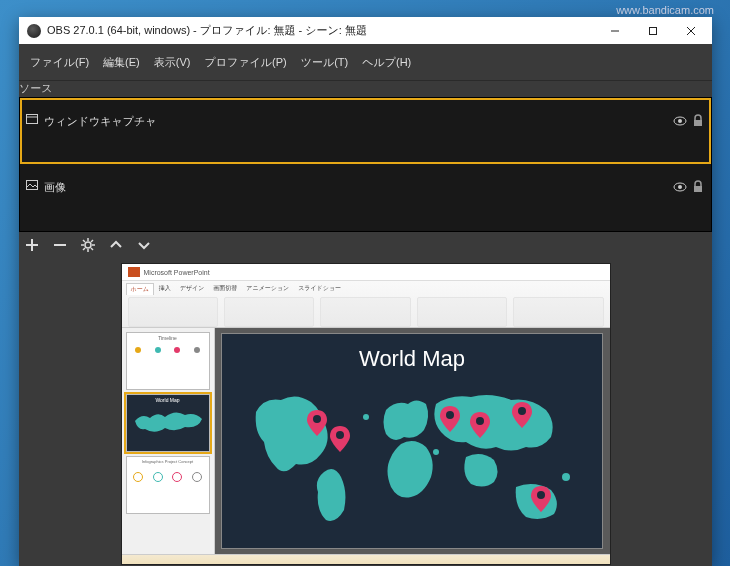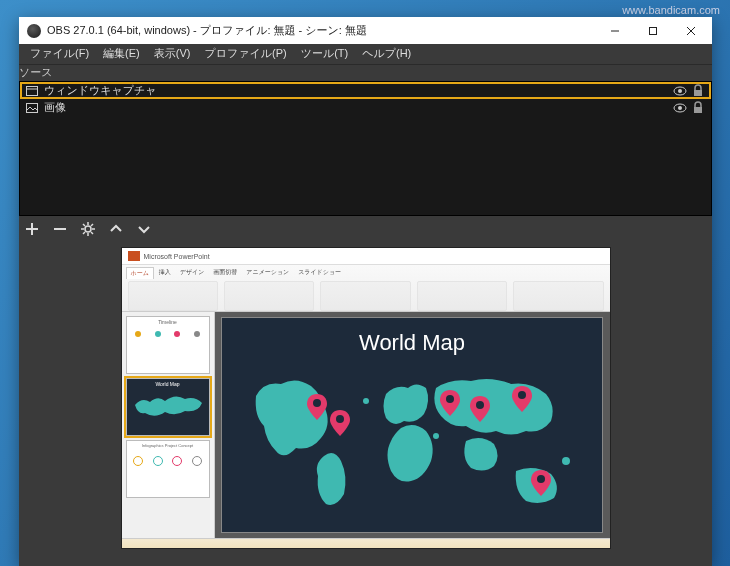--- a/index.html
+++ b/index.html
@@ -1,28 +1,28 @@
 <!DOCTYPE html>
 <html><head>
 <meta charset="utf-8">
 <style>
 html,body{margin:0;padding:0;font-family:"Segoe UI","Meiryo",sans-serif;font-size:11px}
 .desktop{width:730px;height:566px;background:linear-gradient(135deg,#3d8fc9,#1e5f9e);position:relative;overflow:hidden}
-.watermark{position:absolute;top:4px;right:10px;color:#dde;font-size:11px;opacity:.9}
+.watermark{position:absolute;top:4px;right:16px;color:#dde;font-size:11px;opacity:.9}
 .obs-window{position:absolute;left:19px;top:17px;width:693px;height:549px;background:#fff;display:flex;flex-direction:column;box-shadow:0 4px 16px rgba(0,0,0,.4)}
 .titlebar{height:27px;background:#fff;display:flex;align-items:center;padding:0 2px 0 8px}
 .obs-icon{width:14px;height:14px;border-radius:50%;background:radial-gradient(circle at 40% 35%,#5a5a5a,#1a1a1a);margin-right:6px}
 .title-text{flex:1;font-size:11px;color:#222}
 .win-btn{width:38px;height:27px;display:flex;align-items:center;justify-content:center;color:#222}
 .win-btn svg{width:10px;height:10px}
-.menubar{height:20px;background:#3a3a3a;display:flex;align-items:flex-start;padding:0 4px}
+.menubar{height:20px;background:#3a3a3a;display:flex;align-items:flex-end;padding:8px 4px}
 .menu-item{color:#ddd;padding:2px 7px;font-size:11px}
 .sources-header{height:16px;background:#3a3a3a;text-align:left;color:#cfcfcf;font-size:11px;border-top:1px solid #2a2a2a}
 .sources-list{background:#181818;height:133px;border:1px solid #000}
-.source-row{height:17px;display:flex;align-items:center;padding:0 6px;color:#ddd;font-size:11px}
+.source-row{height:34px;display:flex;padding:16px 6px;color:#ddd;font-size:11px}
 .source-row.selected{outline:2px solid #e6a817;outline-offset:-2px}
 .src-icon{width:12px;height:10px;margin-right:6px}
 .src-label{flex:1}
 .eye-icon,.lock-icon{width:14px;height:14px;margin-left:4px}
 .sources-toolbar{height:26px;background:#3a3a3a;display:flex;align-items:center;padding:0 6px;gap:14px;color:#ddd}
 .tb-btn{width:14px;height:14px;display:flex;align-items:center;justify-content:center}
 .preview-area{flex:1;background:#3a3a3a;display:flex;align-items:flex-start;justify-content:center;padding-top:6px}
 .preview-window{width:488px;height:300px;background:#f5f5f5;box-shadow:0 0 0 1px #222;position:relative;overflow:hidden}
 .pp-title{height:16px;background:#fff;border-bottom:1px solid #ddd;display:flex;align-items:center;padding:0 6px;font-size:7px;color:#555}
 .pp-ribbon{height:46px;background:linear-gradient(#f9f9f9,#efefef);border-bottom:1px solid #ccc;position:relative}

